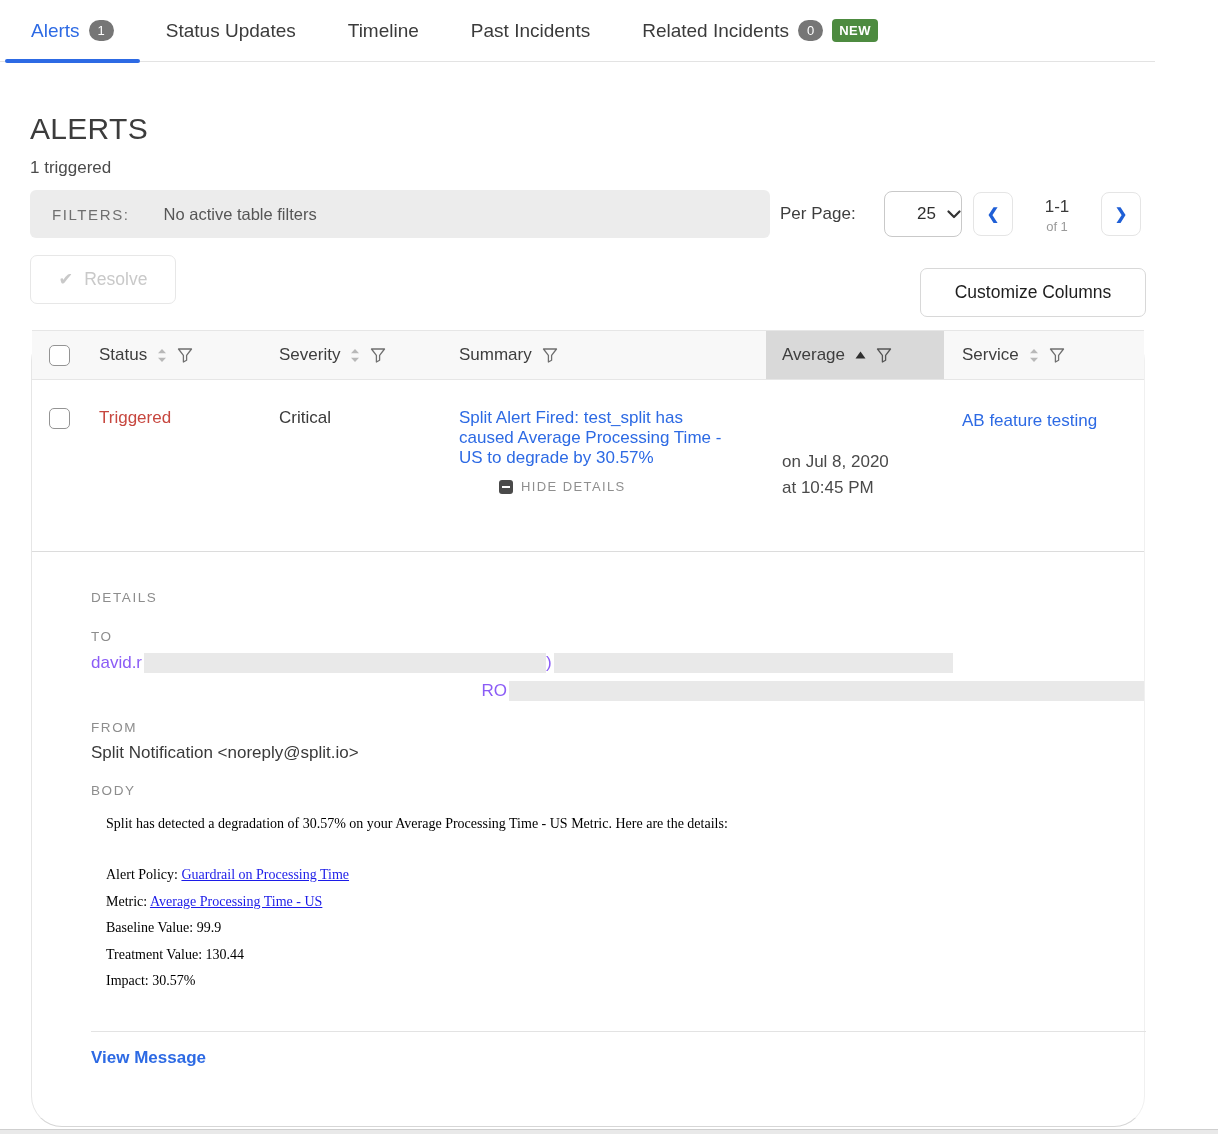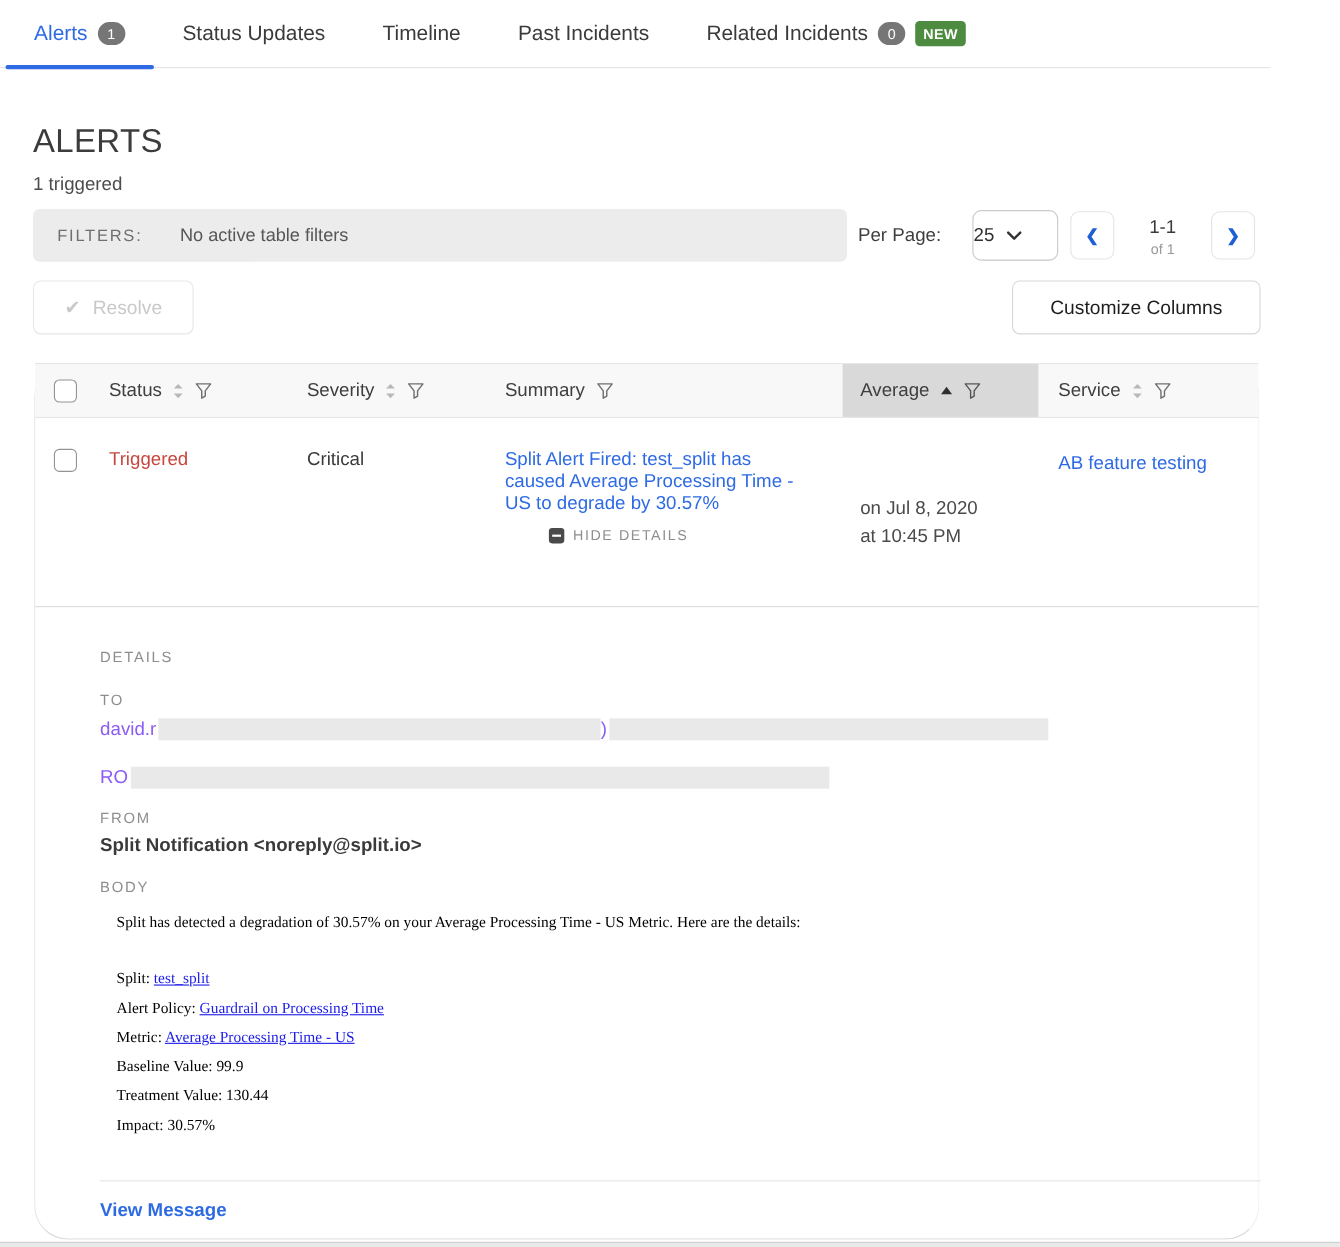--- a/index.html
+++ b/index.html
@@ -28,34 +28,34 @@
 
   
   .filters-bar { position:absolute; left:30px; top:190px; width:740px; height:48px;
     background:#ececec; border-radius:6px; display:flex; align-items:center; padding:0 22px; }
   .filters-label { font-size:15px; letter-spacing:1.6px; color:#6f6f6f; }
   .filters-value { font-size:16.5px; color:#565656; margin-left:34px; }
 
   .per-page-label { position:absolute; left:780px; top:204px; font-size:17px; color:#3e3e3e; }
   .per-page-select { position:absolute; left:884px; top:191px; width:78px; height:46px;
     border:1.5px solid #c9c9c9; border-radius:8px; background:#fff; display:flex;
-    align-items:center; justify-content:flex-start; gap:11px; font-size:17px; color:#2f2f2f; cursor:pointer; }
+    align-items:center; justify-content:flex-end; gap:11px; font-size:17px; color:#2f2f2f; cursor:pointer; }
   .pg-btn { position:absolute; top:192px; width:40px; height:44px; border:1px solid #e5e5e5;
     border-radius:8px; background:#fff; display:flex; align-items:center; justify-content:center;
     color:#1f5fd6; font-weight:bold; font-size:15px; cursor:pointer; }
   .pg-prev { left:973px; } .pg-next { left:1101px; }
   .page-range { position:absolute; left:1022px; top:197px; width:70px; text-align:center; }
   .page-range .r1 { font-size:17px; color:#3a3a3a; }
   .page-range .r2 { font-size:13px; color:#9a9a9a; margin-top:2px; }
 
   
   .resolve-btn { position:absolute; left:30px; top:255px; width:146px; height:49px;
     border:1px solid #e7e7e7; border-radius:7px; background:#fff; display:flex;
     align-items:center; justify-content:center; gap:11px; font-size:17.5px; color:#c9c9c9; }
-  .customize-btn { position:absolute; left:920px; top:255px; width:226px; height:49px;
+  .customize-btn { position:absolute; left:920px; top:268px; width:226px; height:49px;
     border:1px solid #d8d8d8; border-radius:7px; background:#fff; display:flex;
     align-items:center; justify-content:center; font-size:17.5px; color:#1e1e1e; cursor:pointer; }
 
   
   .table-panel { position:absolute; left:31px; top:330px; width:1114px; height:797px;
     border-left:1px solid #e6e6e6; border-right:1px solid #f0f0f0; border-bottom:1px solid #d6d6d6;border-radius:31px; }
   .grid { display:grid; grid-template-columns:55px 180px 180px 319px 178px 1fr; }
   .thead { height:50px; background:#f8f8f8; border-top:1px solid #e6e6e6;
     border-bottom:1px solid #e6e6e6; align-items:center; font-size:17px; color:#3e3e3e; }
   .th { display:flex; align-items:center; gap:10px; padding-left:12px; height:100%; cursor:pointer; }
@@ -75,26 +75,26 @@
   .minus-icon::after { content:""; position:absolute; left:3px; right:3px; top:6px; height:2px; background:#fff; }
   .created-cell { padding-left:16px; color:#4a4a4a; line-height:26px;margin-top:41px; }
   .service-cell { padding-left:18px; line-height:26px; }
   .service-link { color:#2d6ae4; text-decoration:none; cursor:pointer; }
 
   
   .details { padding:38px 0 0 59px; }
   .sec-label { font-size:13.5px; letter-spacing:1.6px; color:#8d8d8d; }
   .lbl-to { margin-top:24px; }
   .to-line { margin-top:8px; font-size:17px; color:#8b5cf6; display:flex; align-items:center; height:22px; }
-  .to-line.second { margin-top:22px; }
+  .to-line.second { margin-top:6px;justify-content:flex-end; }
   .redact { display:inline-block; height:20px; background:#e9e9e9; flex:none; }
   .redact.r1 { width:402px; margin-left:2px; } .redact.r2 { width:399px; margin-left:2px; }
   .redact.r3 { width:635px; margin-left:2px; }
   .lbl-from { margin-top:18px; }
-  .from-value { margin-top:8px; font-size:17px; color:#3a3a3a; height:22px;font-weight:bold; }
+  .from-value { margin-top:8px; font-size:17px; color:#3a3a3a; height:22px; }
   .lbl-body { margin-top:18px; }
   .email-body { margin:14px 0 0 15px; font-family:"Liberation Serif","DejaVu Serif",serif;
     font-size:14px; color:#000; }
   .email-intro { line-height:24px; }
   .email-fields { margin-top:26px; line-height:26.5px; }
   .body-link { color:#1c1ce8; text-decoration:underline; cursor:pointer; }
   .details-divider { margin-top:36px; width:1055px; border-top:1px solid #e3e3e3; }
   .view-message { margin-top:16px; display:inline-block; font-weight:bold; font-size:17px;
     color:#2d6ae4; text-decoration:none; cursor:pointer; }
 
@@ -252,21 +252,20 @@
     </div>
 
     <div class="sec-label lbl-from">FROM</div>
     <div class="from-value">Split Notification &lt;noreply@split.io&gt;</div>
 
     <div class="sec-label lbl-body">BODY</div>
 
     <div class="email-body">
       <div class="email-intro">Split has detected a degradation of 30.57% on your Average Processing Time - US Metric. Here are the details:</div>
       <div class="email-fields">
-        <div><span>Split: </span><a class="body-link">test_split</a></div>
         <div><span>Alert Policy: </span><a class="body-link">Guardrail on Processing Time</a></div>
         <div><span>Metric: </span><a class="body-link">Average Processing Time - US</a></div>
         <div><span>Baseline Value: </span><span>99.9</span></div>
         <div><span>Treatment Value: </span><span>130.44</span></div>
         <div><span>Impact: </span><span>30.57%</span></div>
       </div>
     </div>
 
     <div class="details-divider"></div>
     <a class="view-message">View Message</a>

